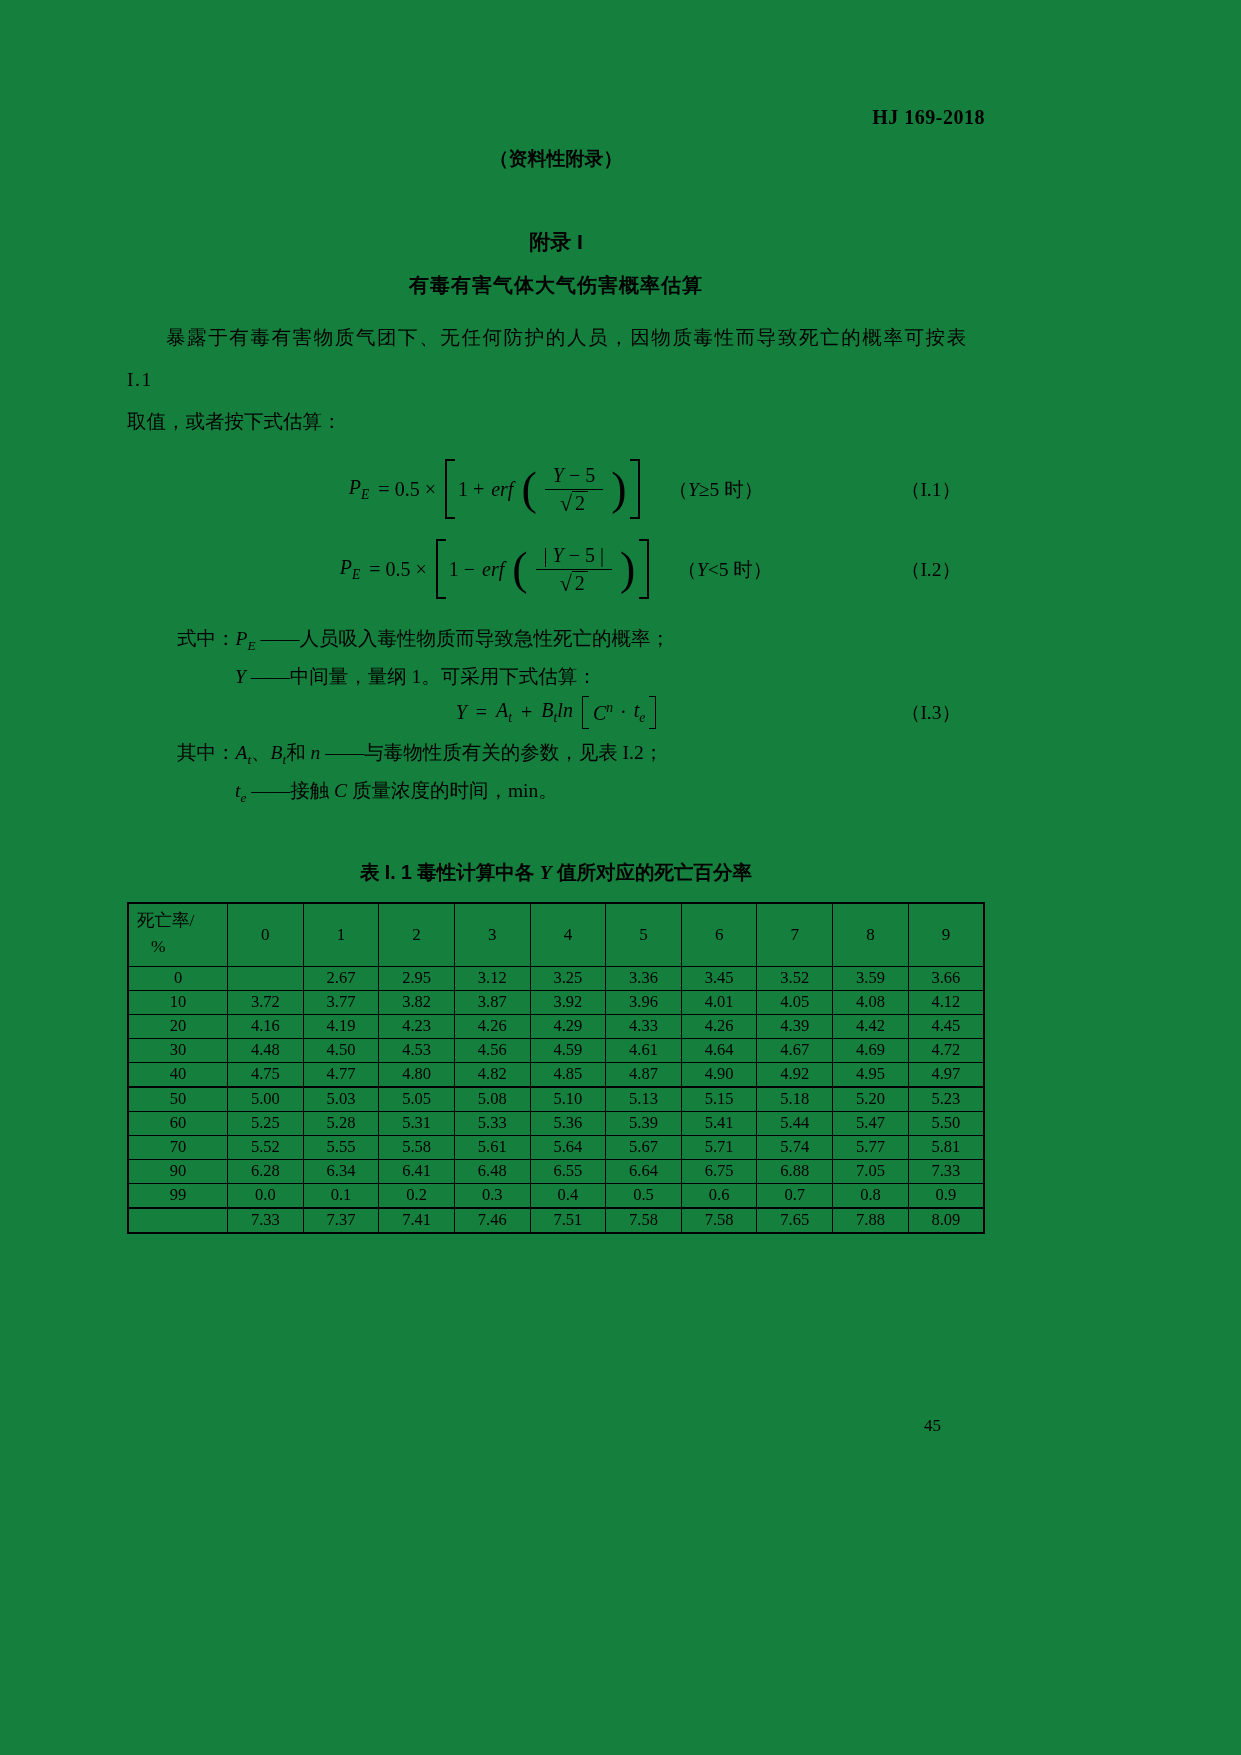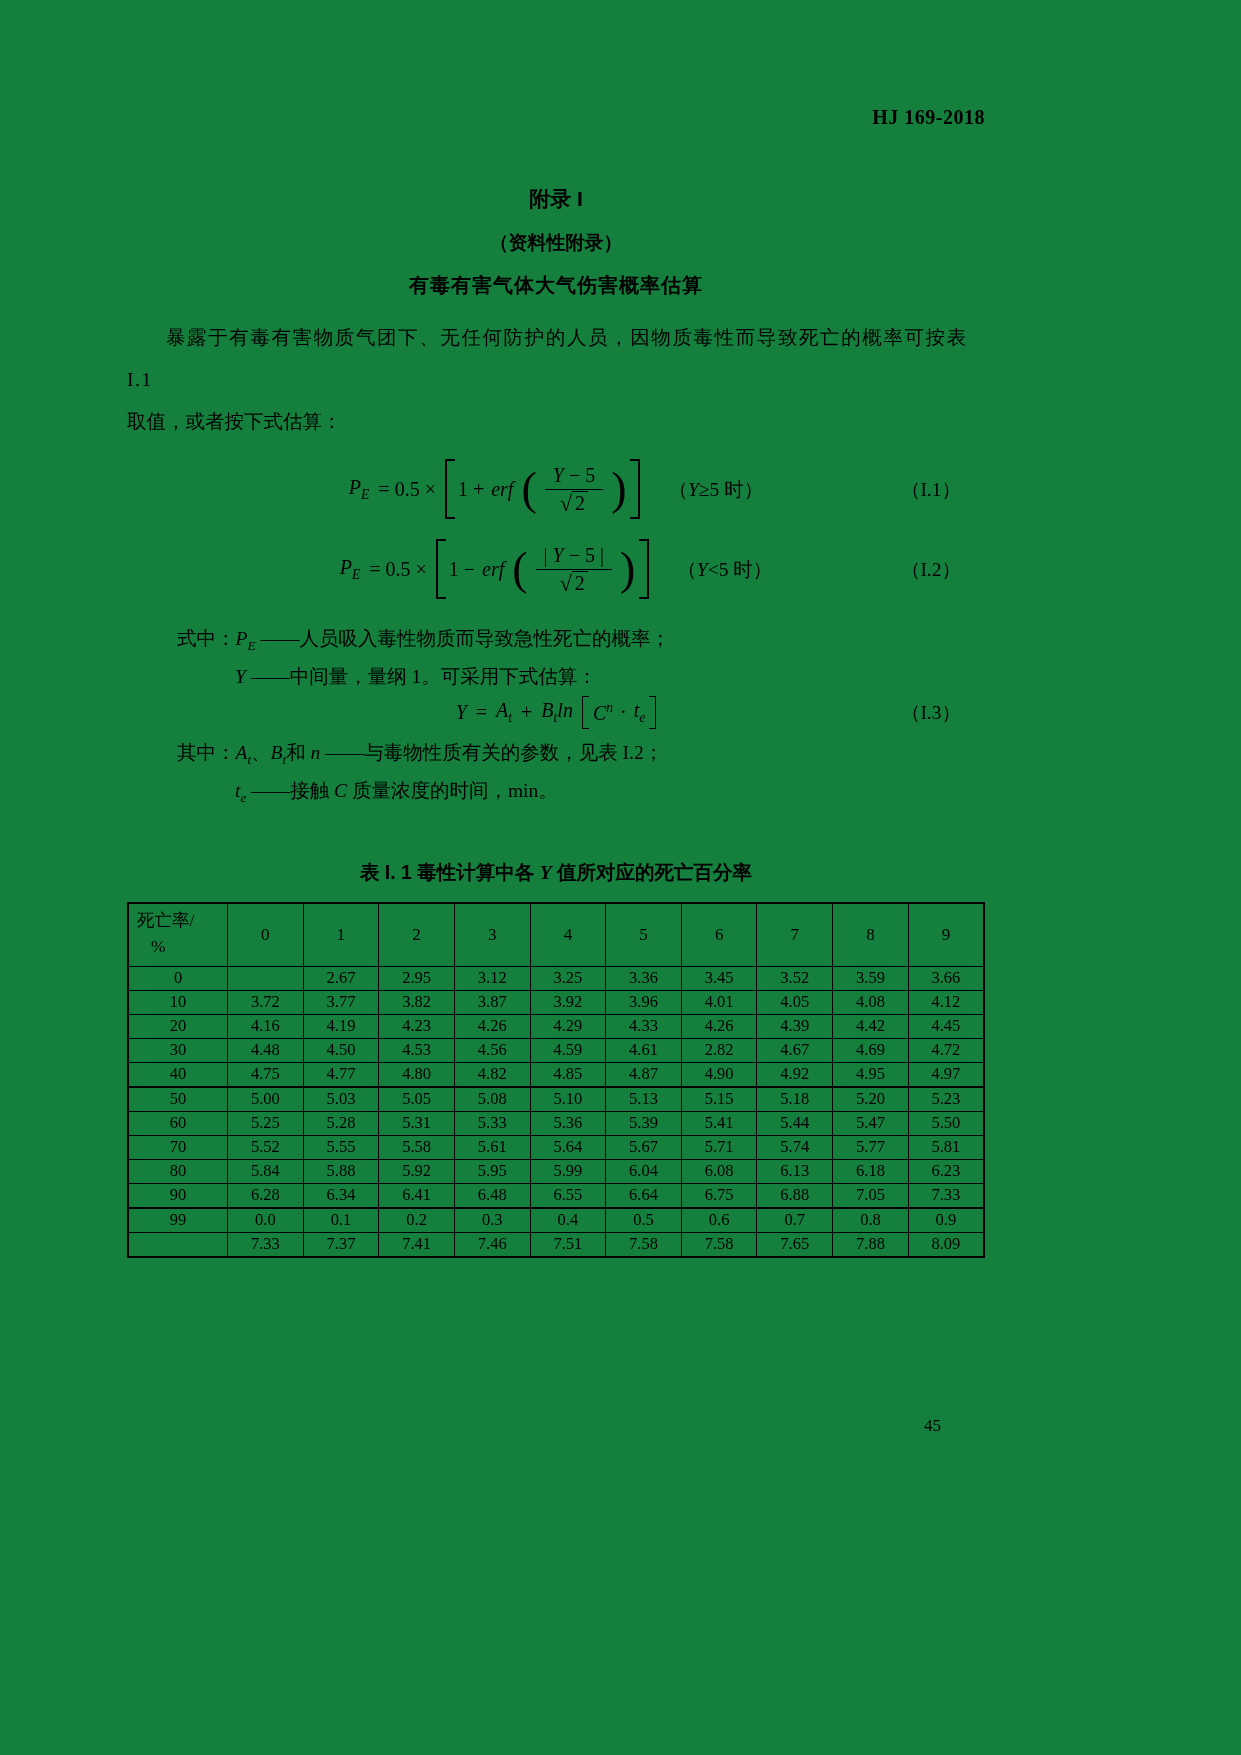--- a/index.html
+++ b/index.html
@@ -69,22 +69,22 @@
   .footer-page { position: absolute; top: 1416px; right: 300px; font-size: 17px; }
 </style>
 </head>
 <body>
 
 <div class="page">
   <div class="content">
 
     <div class="doc-header">HJ 169-2018</div>
 
+    <div class="title title-note">（资料性附录）</div>
     <div class="title title-appendix">附录 I</div>
-    <div class="title title-note">（资料性附录）</div>
     <div class="title title-section">有毒有害气体大气伤害概率估算</div>
 
     <div class="para-line first">暴露于有毒有害物质气团下、无任何防护的人员，因物质毒性而导致死亡的概率可按表 I.1</div>
     <div class="para-line">取值，或者按下式估算：</div>
 
     <div class="formula-row f1">
       <span class="math">
         <span><span class="it">P</span><sub class="it">E</sub></span>
         <span>= 0.5 ×</span>
         <span class="brackets">
@@ -237,21 +237,21 @@
             <td>4.45</td>
           </tr>
           <tr>
             <th>30</th>
             <td>4.48</td>
             <td>4.50</td>
             <td>4.53</td>
             <td>4.56</td>
             <td>4.59</td>
             <td>4.61</td>
-            <td>2.82</td>
+            <td>4.64</td>
             <td>4.67</td>
             <td>4.69</td>
             <td>4.72</td>
           </tr>
           <tr>
             <th>40</th>
             <td>4.75</td>
             <td>4.77</td>
             <td>4.80</td>
             <td>4.82</td>
@@ -295,33 +295,20 @@
             <td>5.58</td>
             <td>5.61</td>
             <td>5.64</td>
             <td>5.67</td>
             <td>5.71</td>
             <td>5.74</td>
             <td>5.77</td>
             <td>5.81</td>
           </tr>
           <tr>
-            <th>80</th>
-            <td>5.84</td>
-            <td>5.88</td>
-            <td>5.92</td>
-            <td>5.95</td>
-            <td>5.99</td>
-            <td>6.04</td>
-            <td>6.08</td>
-            <td>6.13</td>
-            <td>6.18</td>
-            <td>6.23</td>
-          </tr>
-          <tr>
             <th>90</th>
             <td>6.28</td>
             <td>6.34</td>
             <td>6.41</td>
             <td>6.48</td>
             <td>6.55</td>
             <td>6.64</td>
             <td>6.75</td>
             <td>6.88</td>
             <td>7.05</td>

